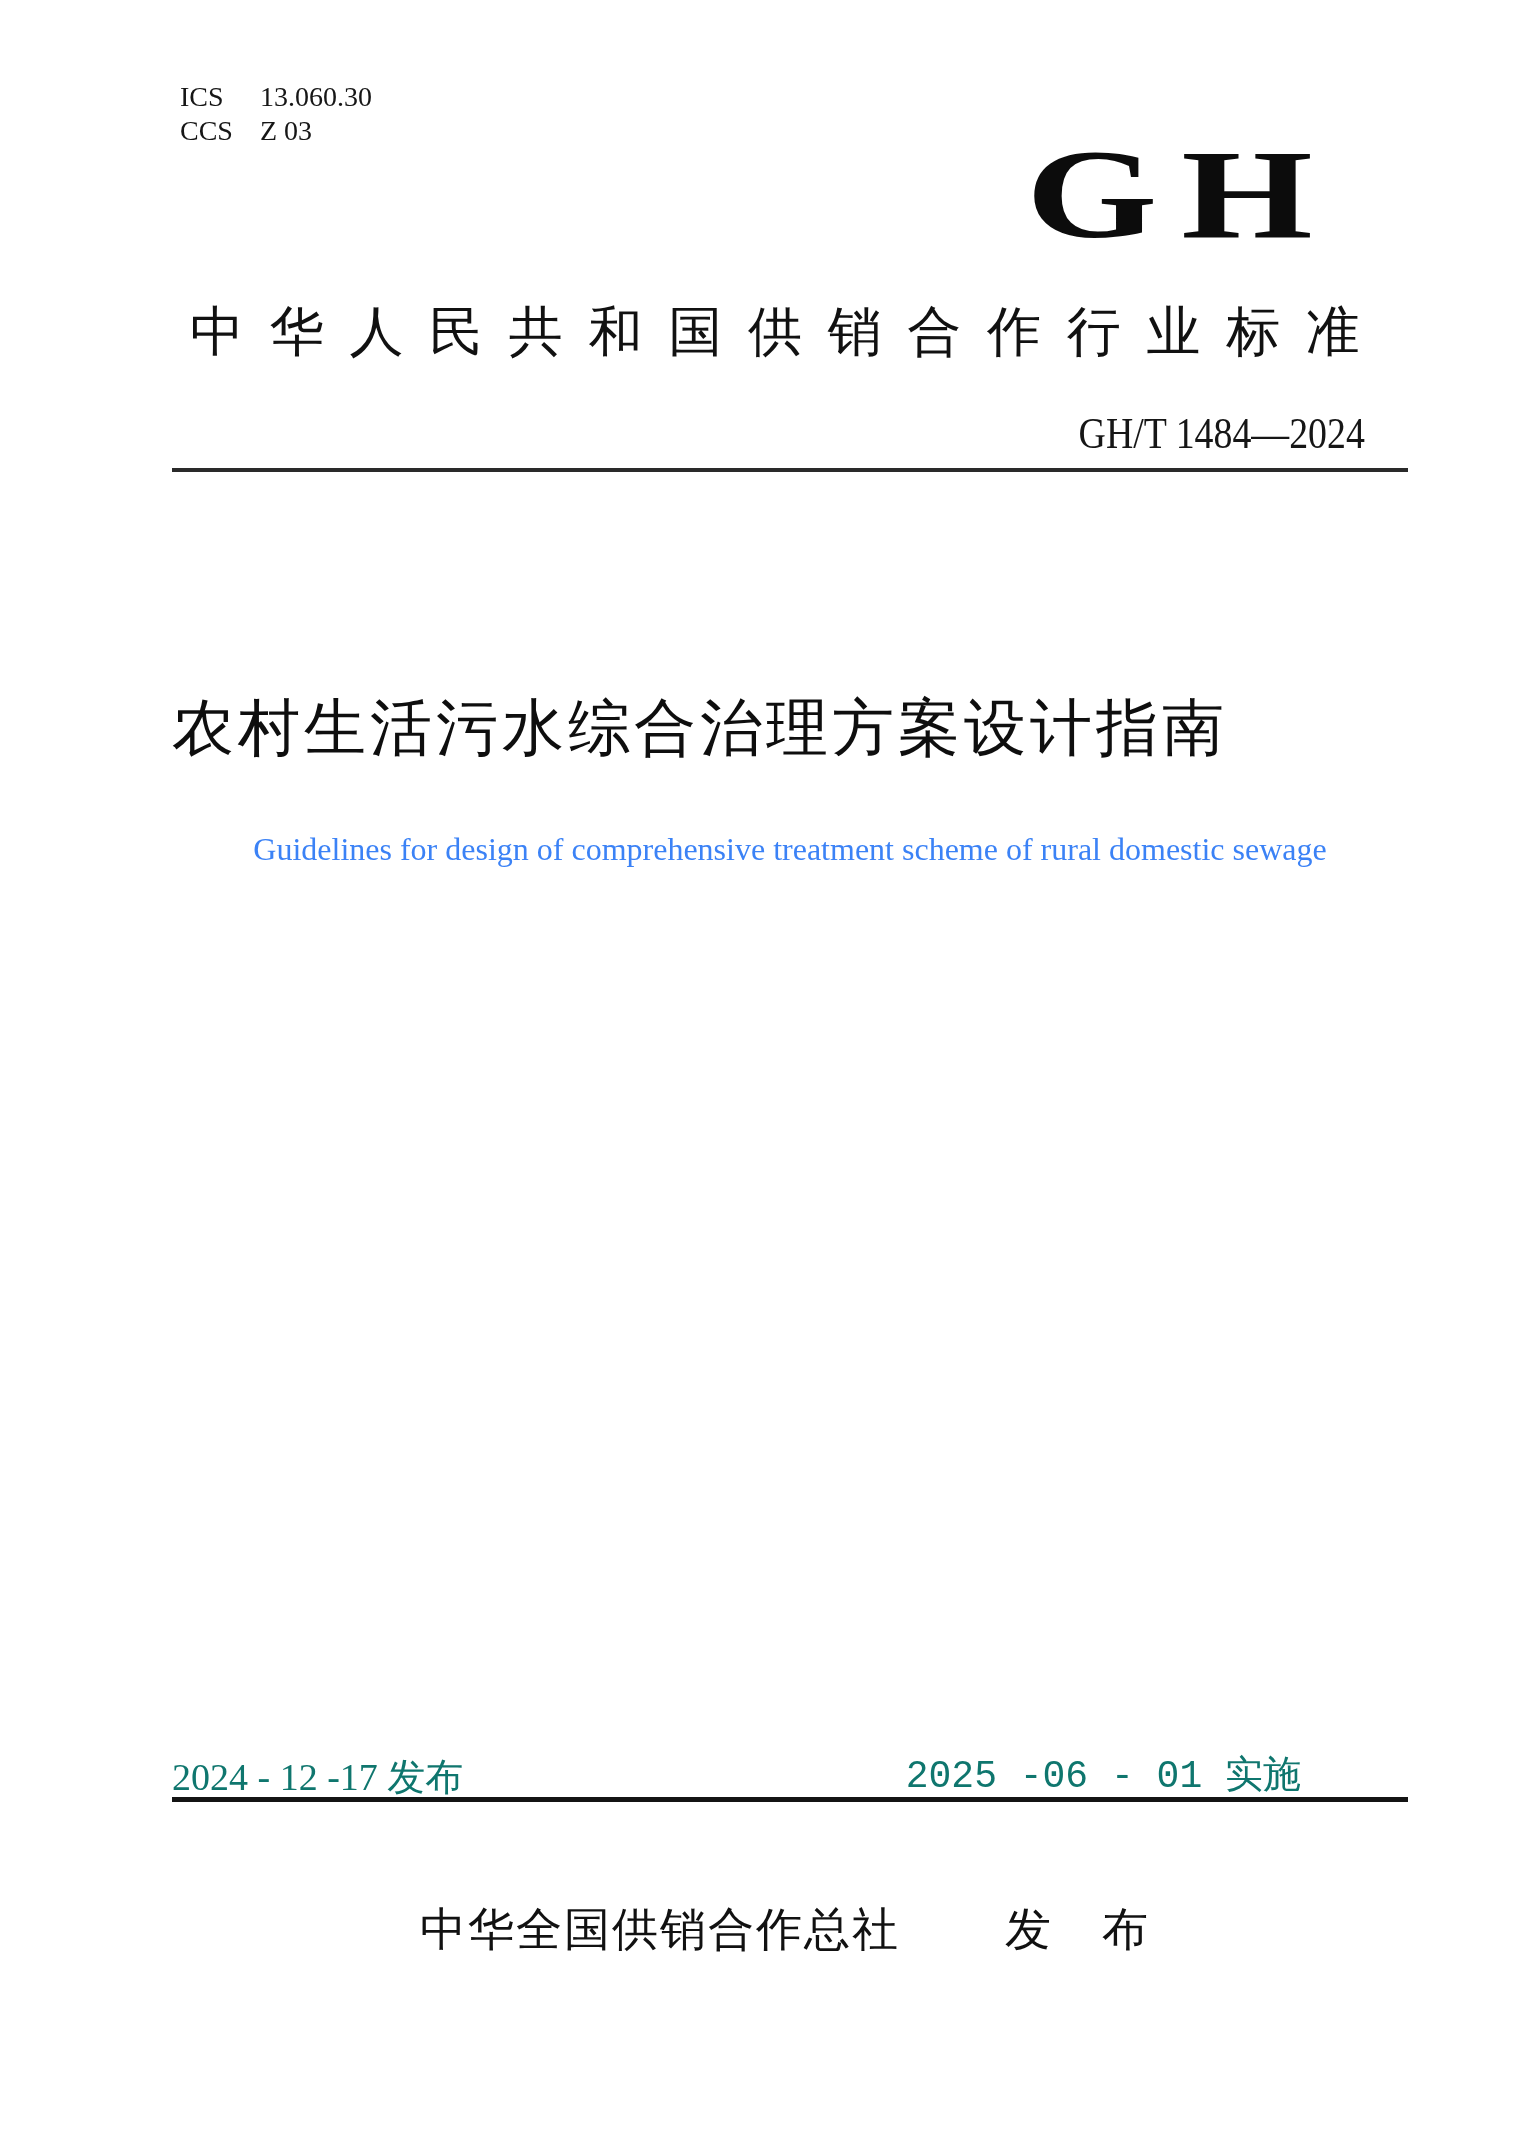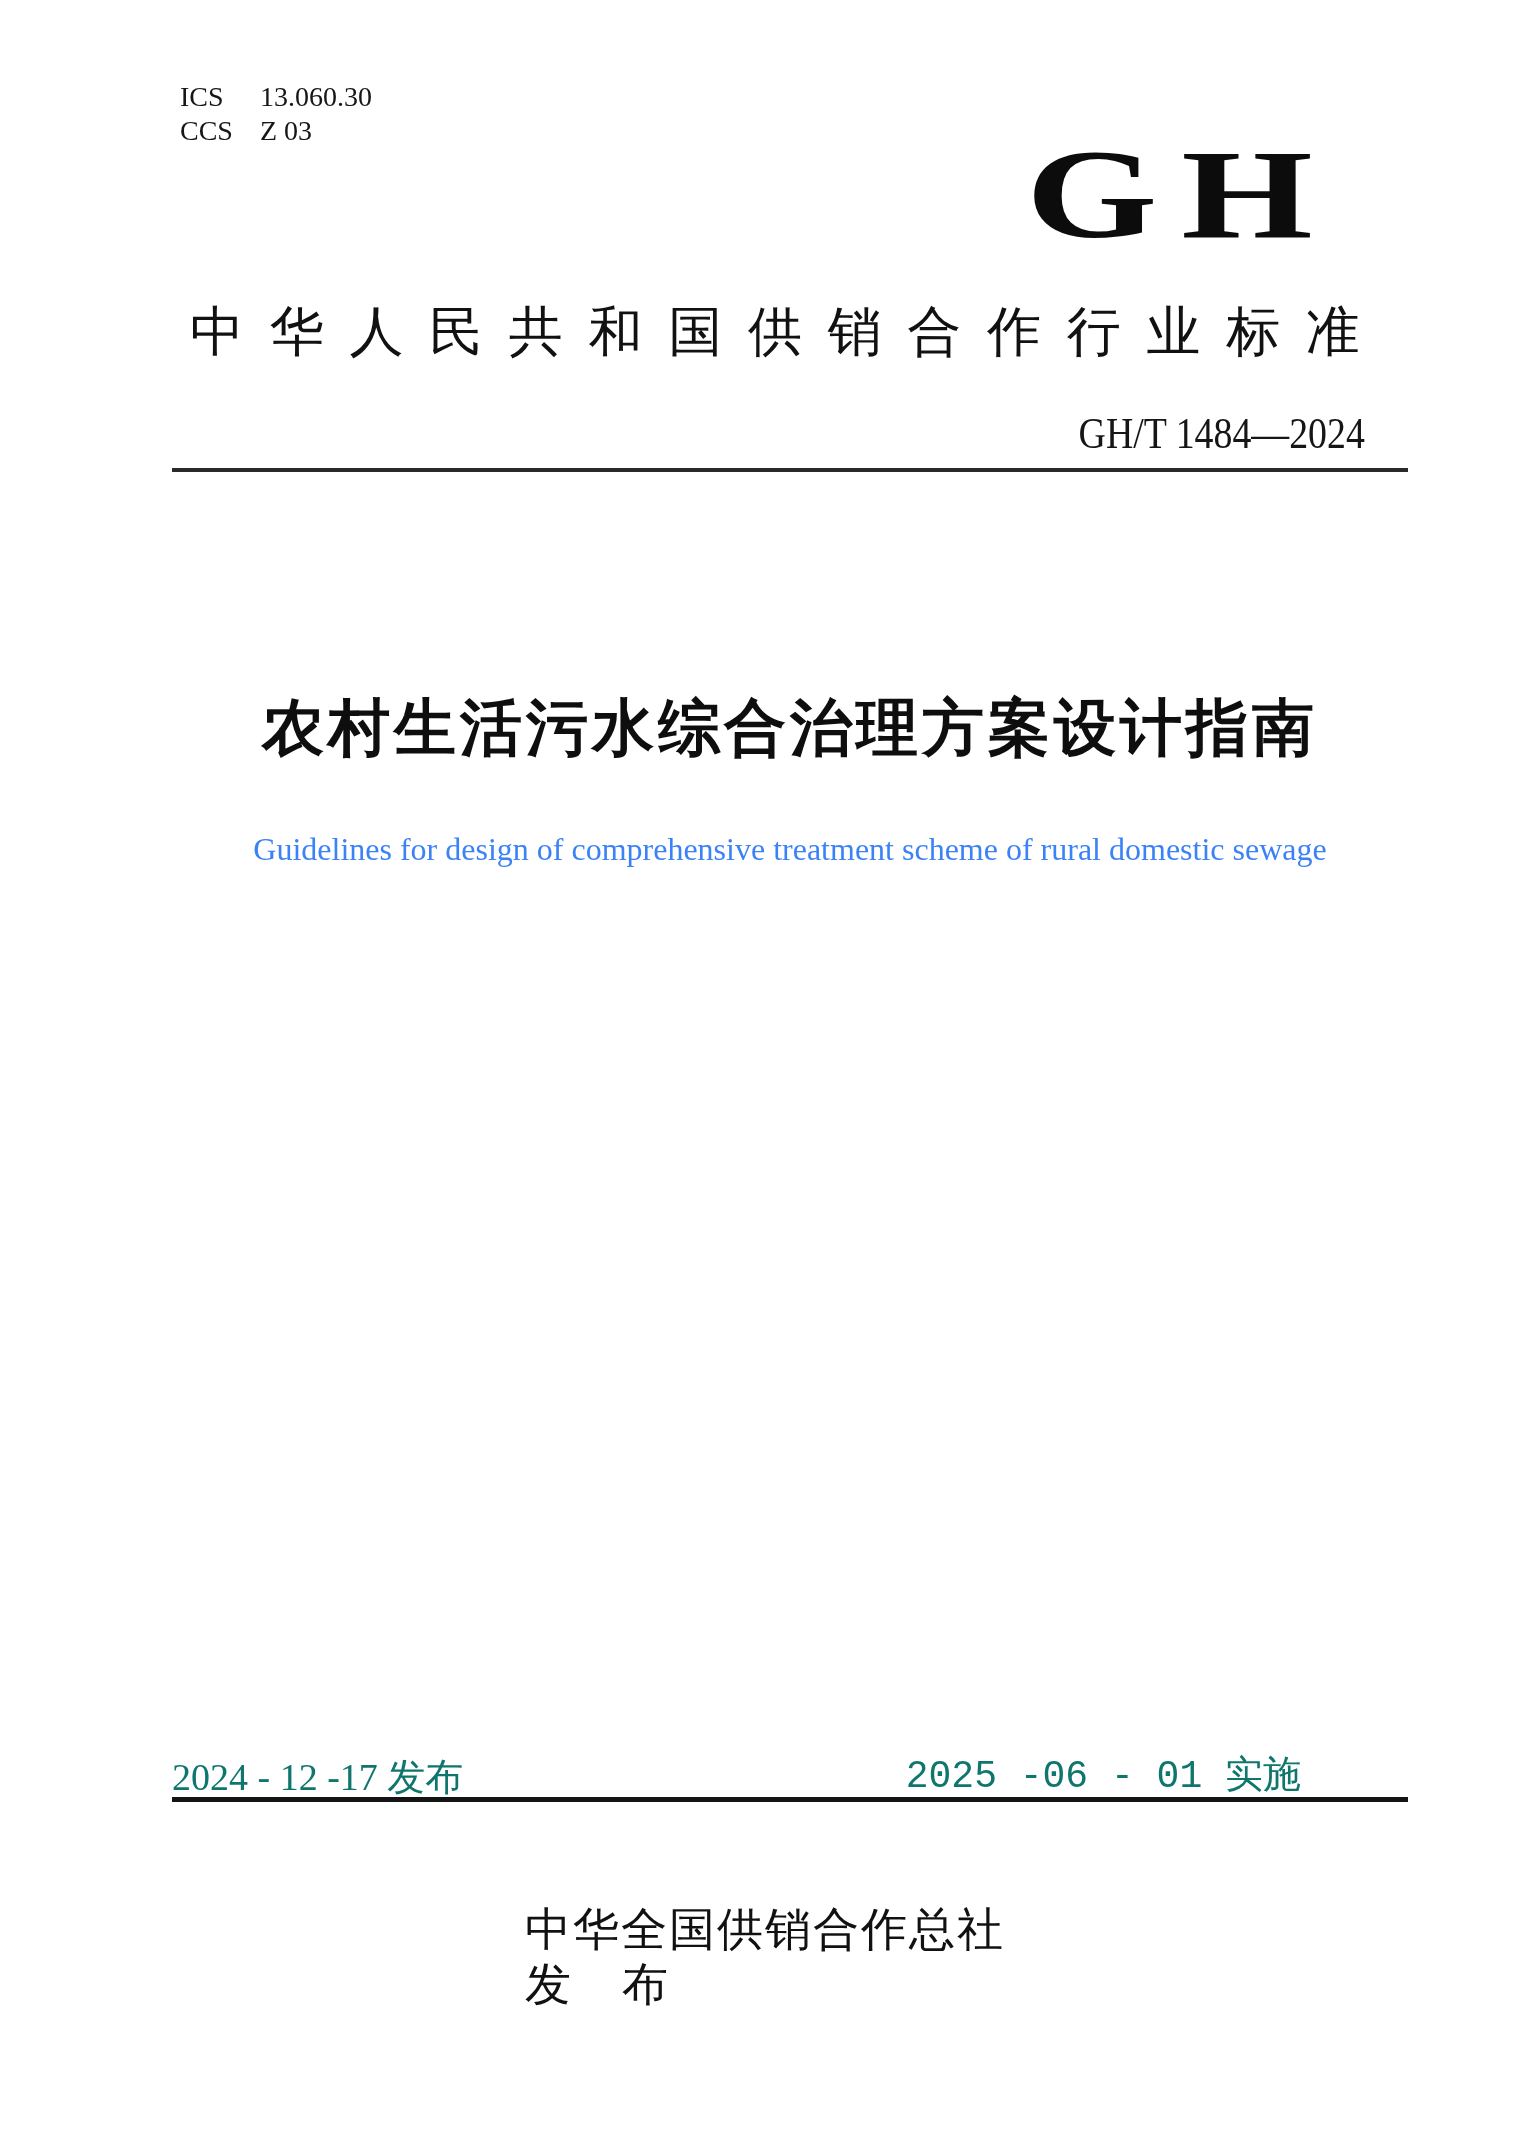--- a/index.html
+++ b/index.html
@@ -63,23 +63,23 @@
   .rule {
     left: 172px; width: 1236px;
     background: #2a2a2a;
   }
   .rule-top { top: 468px; height: 4px; }
   .rule-bottom { top: 1797px; height: 5px; background: #141414; }
 
   
   .title-zh {
     left: 172px; top: 692px; width: 1236px;
-    text-align: center;
+    text-align: left;
     font-size: 62px;
-    font-weight: bold;
+    font-weight: normal;
     letter-spacing: 4px;
     line-height: 1.15;
     color: #0e0e0e;
     white-space: nowrap;
   }
 
   
   .title-en {
     left: 142px; top: 830px; width: 1296px;
     text-align: center;
@@ -105,21 +105,20 @@
 
   
   .publisher {
     left: 420px; top: 1902px;
     display: flex;
     align-items: baseline;
     font-size: 46px;
     line-height: 1.2;
     color: #111111;
     white-space: nowrap;
-    flex-direction: column;
   }
   .publisher .name { letter-spacing: 2px; }
   .publisher .action { margin-left: 105px; letter-spacing: 51px; text-align: center; }
 </style>
 </head>
 <body>
 
 <div class="abs codes">
   <div class="row">
     <span class="lbl">ICS</span>

